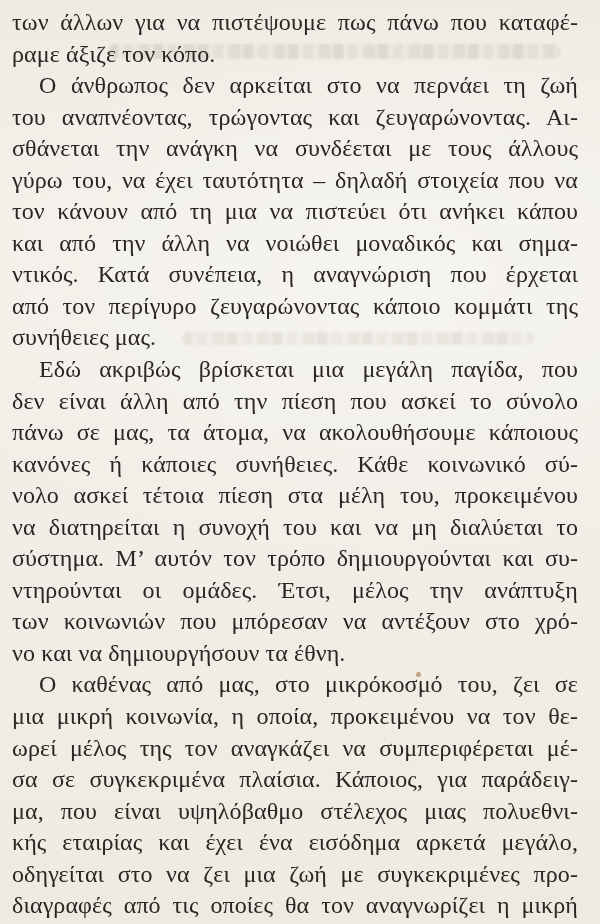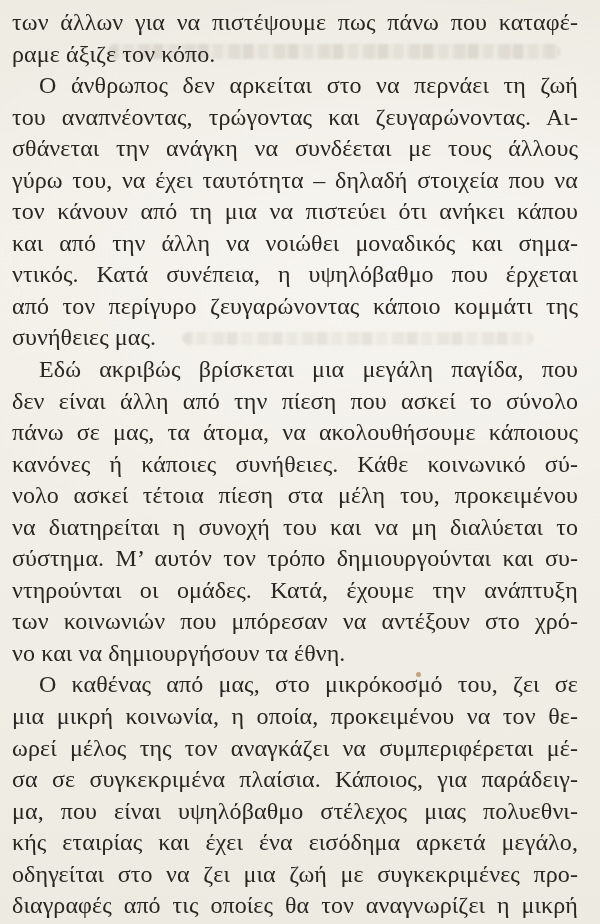--- a/index.html
+++ b/index.html
@@ -84,31 +84,31 @@
   <div class="speck"></div>
   <div class="text-block" id="text-block">
       <div class="line">των άλλων για να πιστέψουμε πως πάνω που καταφέ-</div>
       <div class="line para-end">ραμε άξιζε τον κόπο.</div>
       <div class="line indent">Ο άνθρωπος δεν αρκείται στο να περνάει τη ζωή</div>
       <div class="line">του αναπνέοντας, τρώγοντας και ζευγαρώνοντας. Αι-</div>
       <div class="line">σθάνεται την ανάγκη να συνδέεται με τους άλλους</div>
       <div class="line">γύρω του, να έχει ταυτότητα – δηλαδή στοιχεία που να</div>
       <div class="line">τον κάνουν από τη μια να πιστεύει ότι ανήκει κάπου</div>
       <div class="line">και από την άλλη να νοιώθει μοναδικός και σημα-</div>
-      <div class="line">ντικός. Κατά συνέπεια, η υψηλόβαθμο που έρχεται</div>
+      <div class="line">ντικός. Κατά συνέπεια, η αναγνώριση που έρχεται</div>
       <div class="line">από τον περίγυρο ζευγαρώνοντας κάποιο κομμάτι της</div>
       <div class="line para-end">συνήθειες μας.</div>
       <div class="line indent">Εδώ ακριβώς βρίσκεται μια μεγάλη παγίδα, που</div>
       <div class="line">δεν είναι άλλη από την πίεση που ασκεί το σύνολο</div>
       <div class="line">πάνω σε μας, τα άτομα, να ακολουθήσουμε κάποιους</div>
       <div class="line">κανόνες ή κάποιες συνήθειες. Κάθε κοινωνικό σύ-</div>
       <div class="line">νολο ασκεί τέτοια πίεση στα μέλη του, προκειμένου</div>
       <div class="line">να διατηρείται η συνοχή του και να μη διαλύεται το</div>
       <div class="line">σύστημα. Μ’ αυτόν τον τρόπο δημιουργούνται και συ-</div>
-      <div class="line">ντηρούνται οι ομάδες. Κατά, έχουμε την ανάπτυξη</div>
+      <div class="line">ντηρούνται οι ομάδες. Έτσι, μέλος την ανάπτυξη</div>
       <div class="line">των κοινωνιών που μπόρεσαν να αντέξουν στο χρό-</div>
       <div class="line para-end">νο και να δημιουργήσουν τα έθνη.</div>
       <div class="line indent">Ο καθένας από μας, στο μικρόκοσμό του, ζει σε</div>
       <div class="line">μια μικρή κοινωνία, η οποία, προκειμένου να τον θε-</div>
       <div class="line">ωρεί μέλος της τον αναγκάζει να συμπεριφέρεται μέ-</div>
       <div class="line">σα σε συγκεκριμένα πλαίσια. Κάποιος, για παράδειγ-</div>
       <div class="line">μα, που είναι υψηλόβαθμο στέλεχος μιας πολυεθνι-</div>
       <div class="line">κής εταιρίας και έχει ένα εισόδημα αρκετά μεγάλο,</div>
       <div class="line">οδηγείται στο να ζει μια ζωή με συγκεκριμένες προ-</div>
       <div class="line">διαγραφές από τις οποίες θα τον αναγνωρίζει η μικρή</div>

